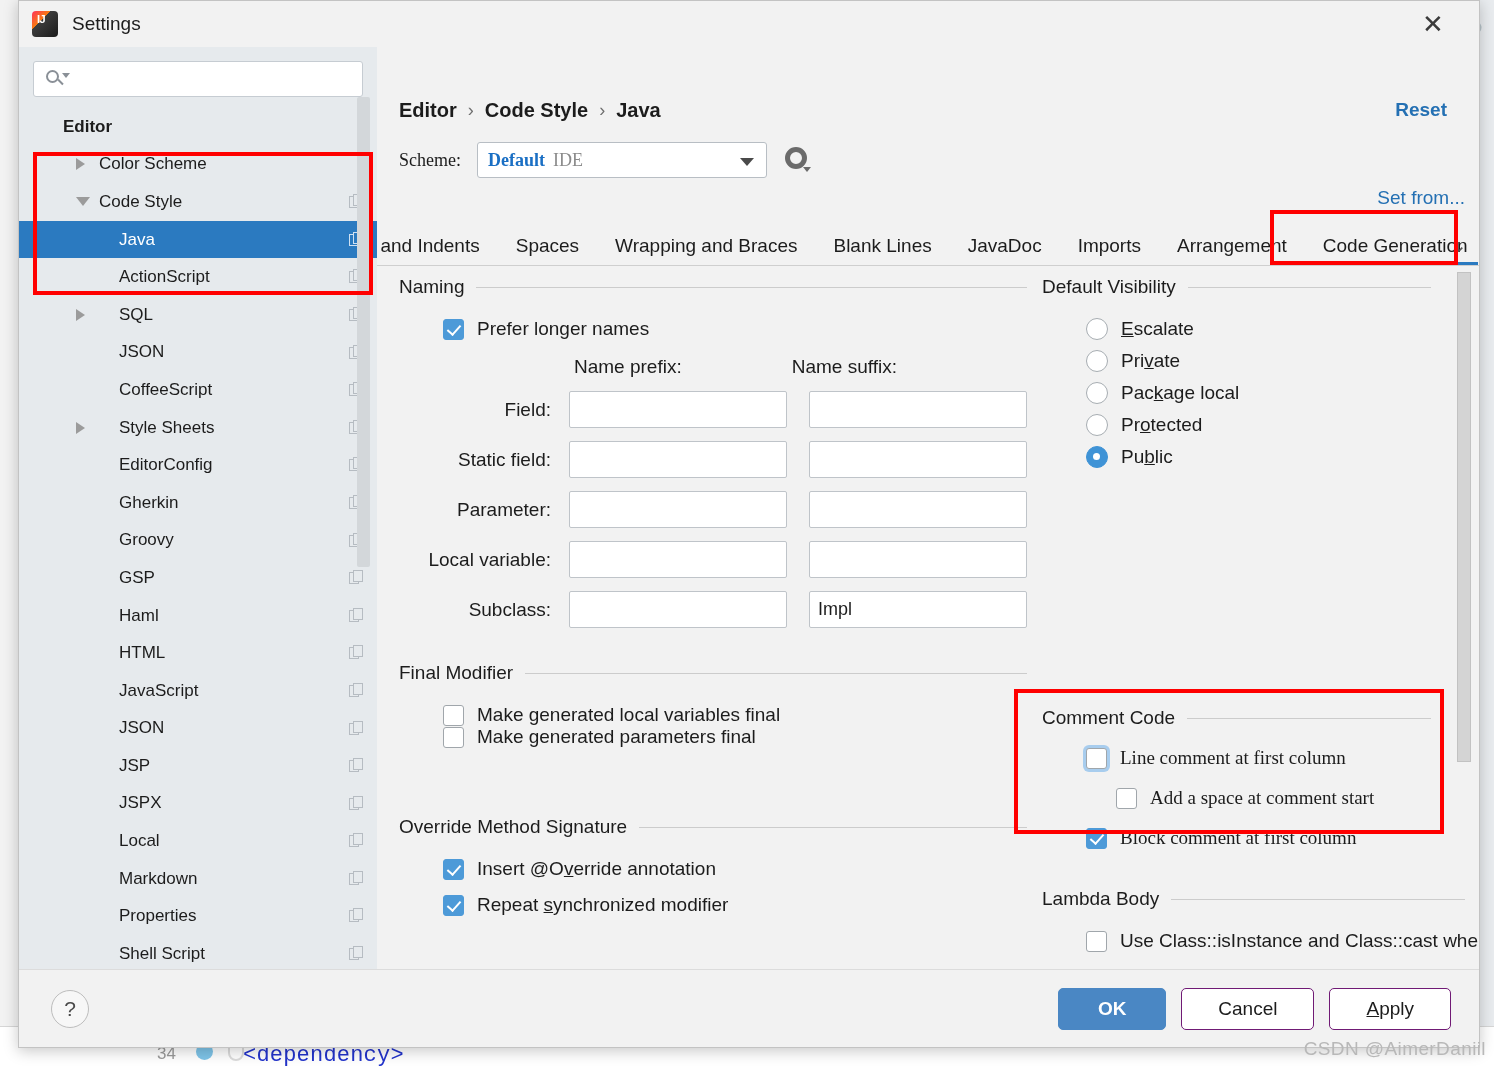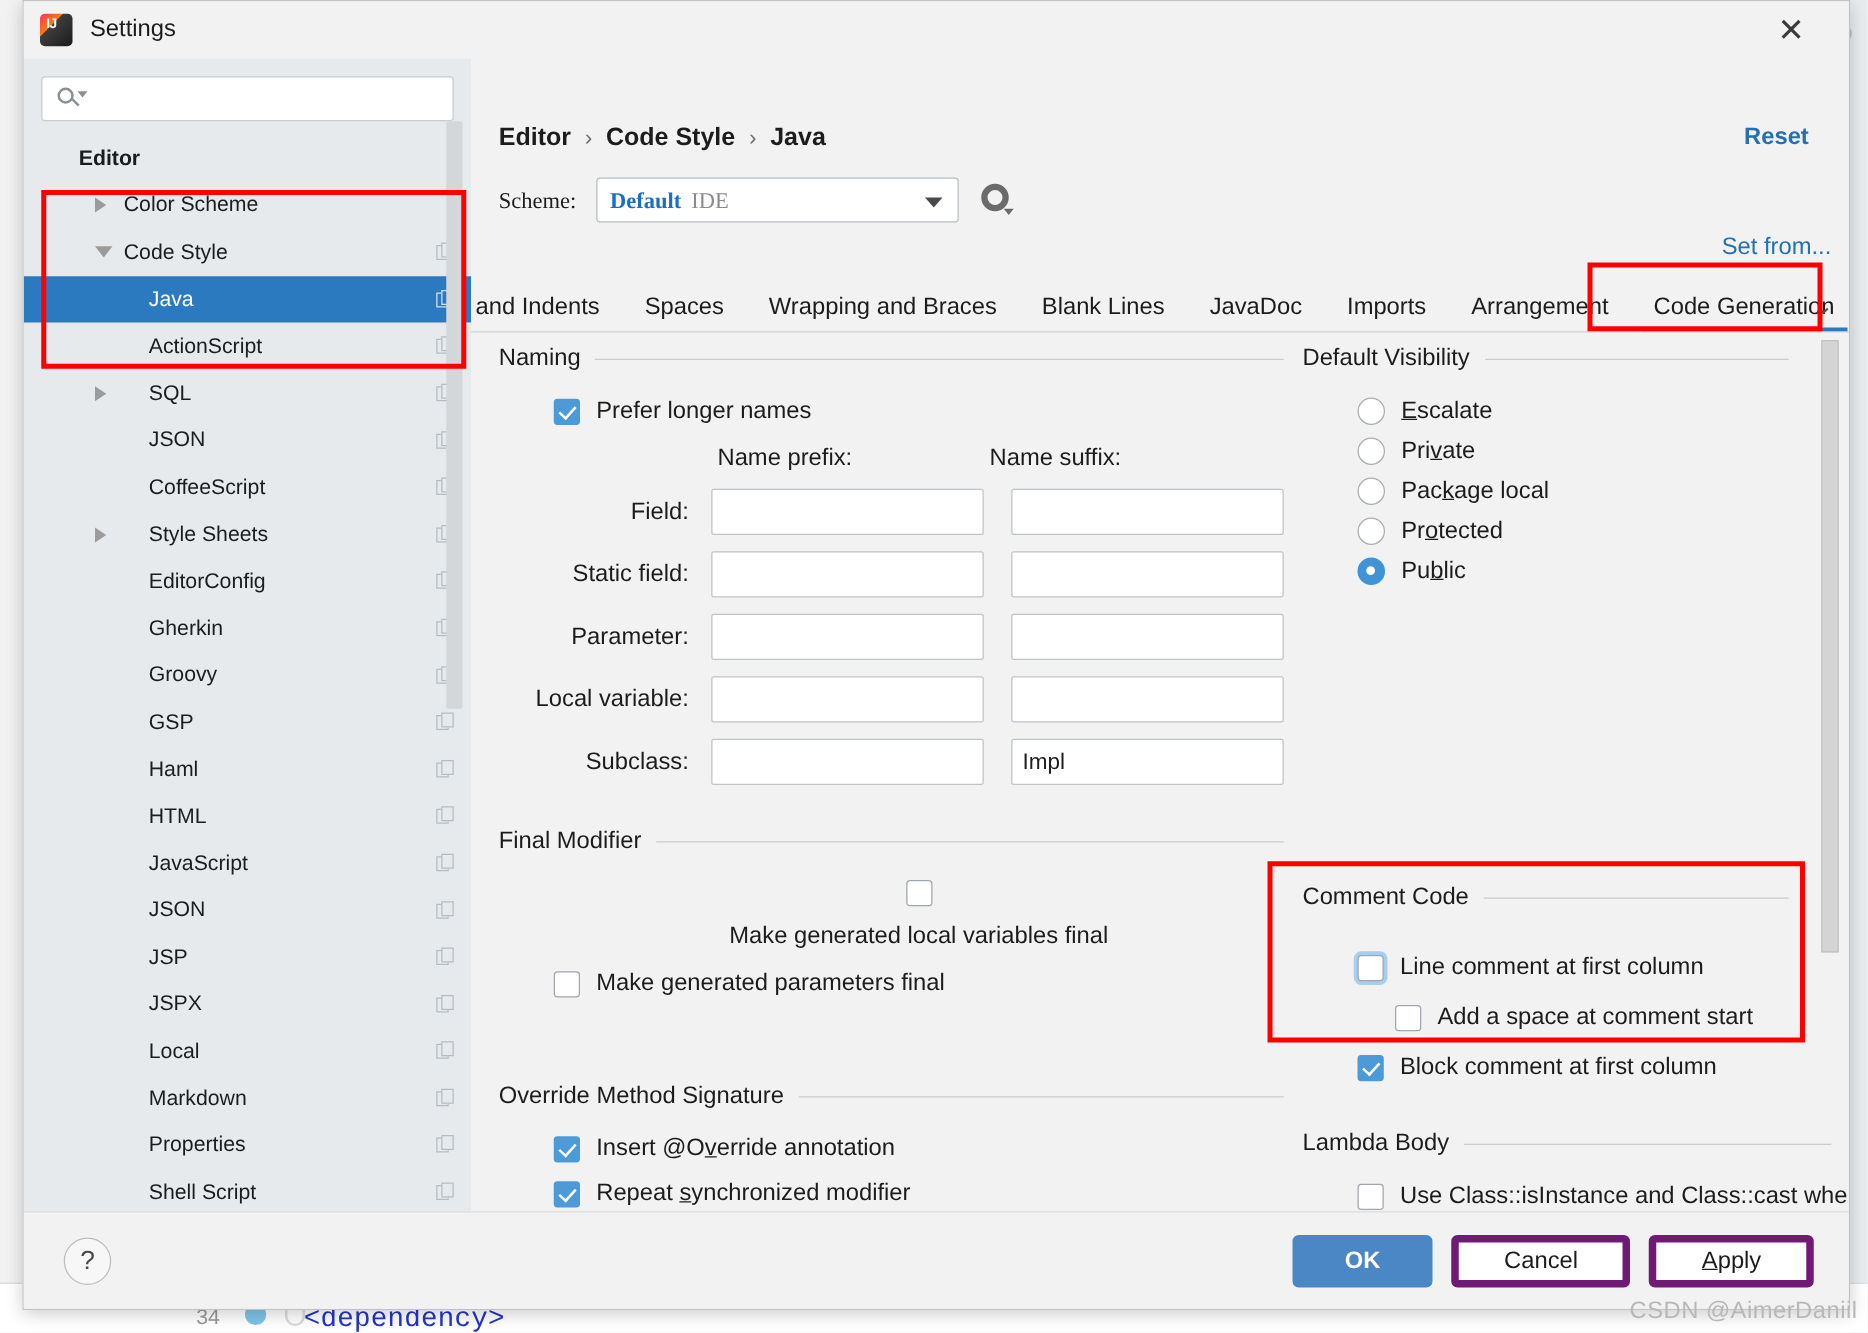--- a/index.html
+++ b/index.html
@@ -319,21 +319,21 @@
   .help-btn {
     width: 38px; height: 38px; border: 1px solid #bdbdbd; border-radius: 50%;
     margin-left: 32px; display: flex; align-items: center; justify-content: center;
     font-size: 21px; color: #4a4a4a; cursor: pointer; background: #f7f7f7;
   }
   .btns { position: absolute; right: 28px; display: flex; gap: 15px; }
   .btn {
     min-width: 108px; height: 42px; border-radius: 5px;
     display: flex; align-items: center; justify-content: center;
     font-size: 19px; cursor: pointer; padding: 0 36px;
-    border: 6px solid #701a75; background: #fff; color: #1c1c1c;
+    border: 1px solid #701a75; background: #fff; color: #1c1c1c;
   }
   .btn.primary { background: #4a87c4; border-color: #4a87c4; color: #fff; font-weight: bold; }
 
   .watermark {
     position: absolute; right: 8px; bottom: 6px;
     color: #b8b8b8; font-size: 19px; letter-spacing: .4px;
     pointer-events: none;
   }
 </style>
 </head>
@@ -620,21 +620,21 @@
                 </div>
               </div>
           </div>
 
           <div style="margin-top:34px;">
             <div class="group-title">
               <span>Final Modifier</span>
               <span class="rule"></span>
             </div>
             <div id="final-modifier-rows" style="margin-top:20px; margin-left:44px;">
-                <div class="cb-row" style="margin-bottom: 16px; flex-direction: column;">
+                <div class="cb-row" style="">
                   <span class="cb"></span>
                   <span>Make generated local variables final</span>
                 </div>
                 <div class="cb-row" style="margin-bottom: 16px;">
                   <span class="cb"></span>
                   <span>Make generated parameters final</span>
                 </div>
               </div>
           </div>
 
@@ -685,21 +685,21 @@
                   <span>Pu<span class="mn">b</span>lic</span>
                 </div>
               </div>
           </div>
 
           <div style="margin-top:239px; padding-right:34px;">
             <div class="group-title">
               <span>Comment Code</span>
               <span class="rule"></span>
             </div>
-            <div id="comment-rows" style="margin-top:34px; margin-left:44px;">
+            <div id="comment-rows" style="margin-top:18px; margin-left:44px;font-family:Liberation Serif, serif;">
                 <div class="cb-row" style="margin-bottom: 18px;">
                   <span class="cb focused"></span>
                   <span>Line comment at first column</span>
                 </div>
                 <div class="cb-row" style="margin-bottom: 18px; margin-left: 30px;">
                   <span class="cb"></span>
                   <span>Add a space at comment start</span>
                 </div>
                 <div class="cb-row" style="margin-bottom: 18px;">
                   <span class="cb checked"></span>

